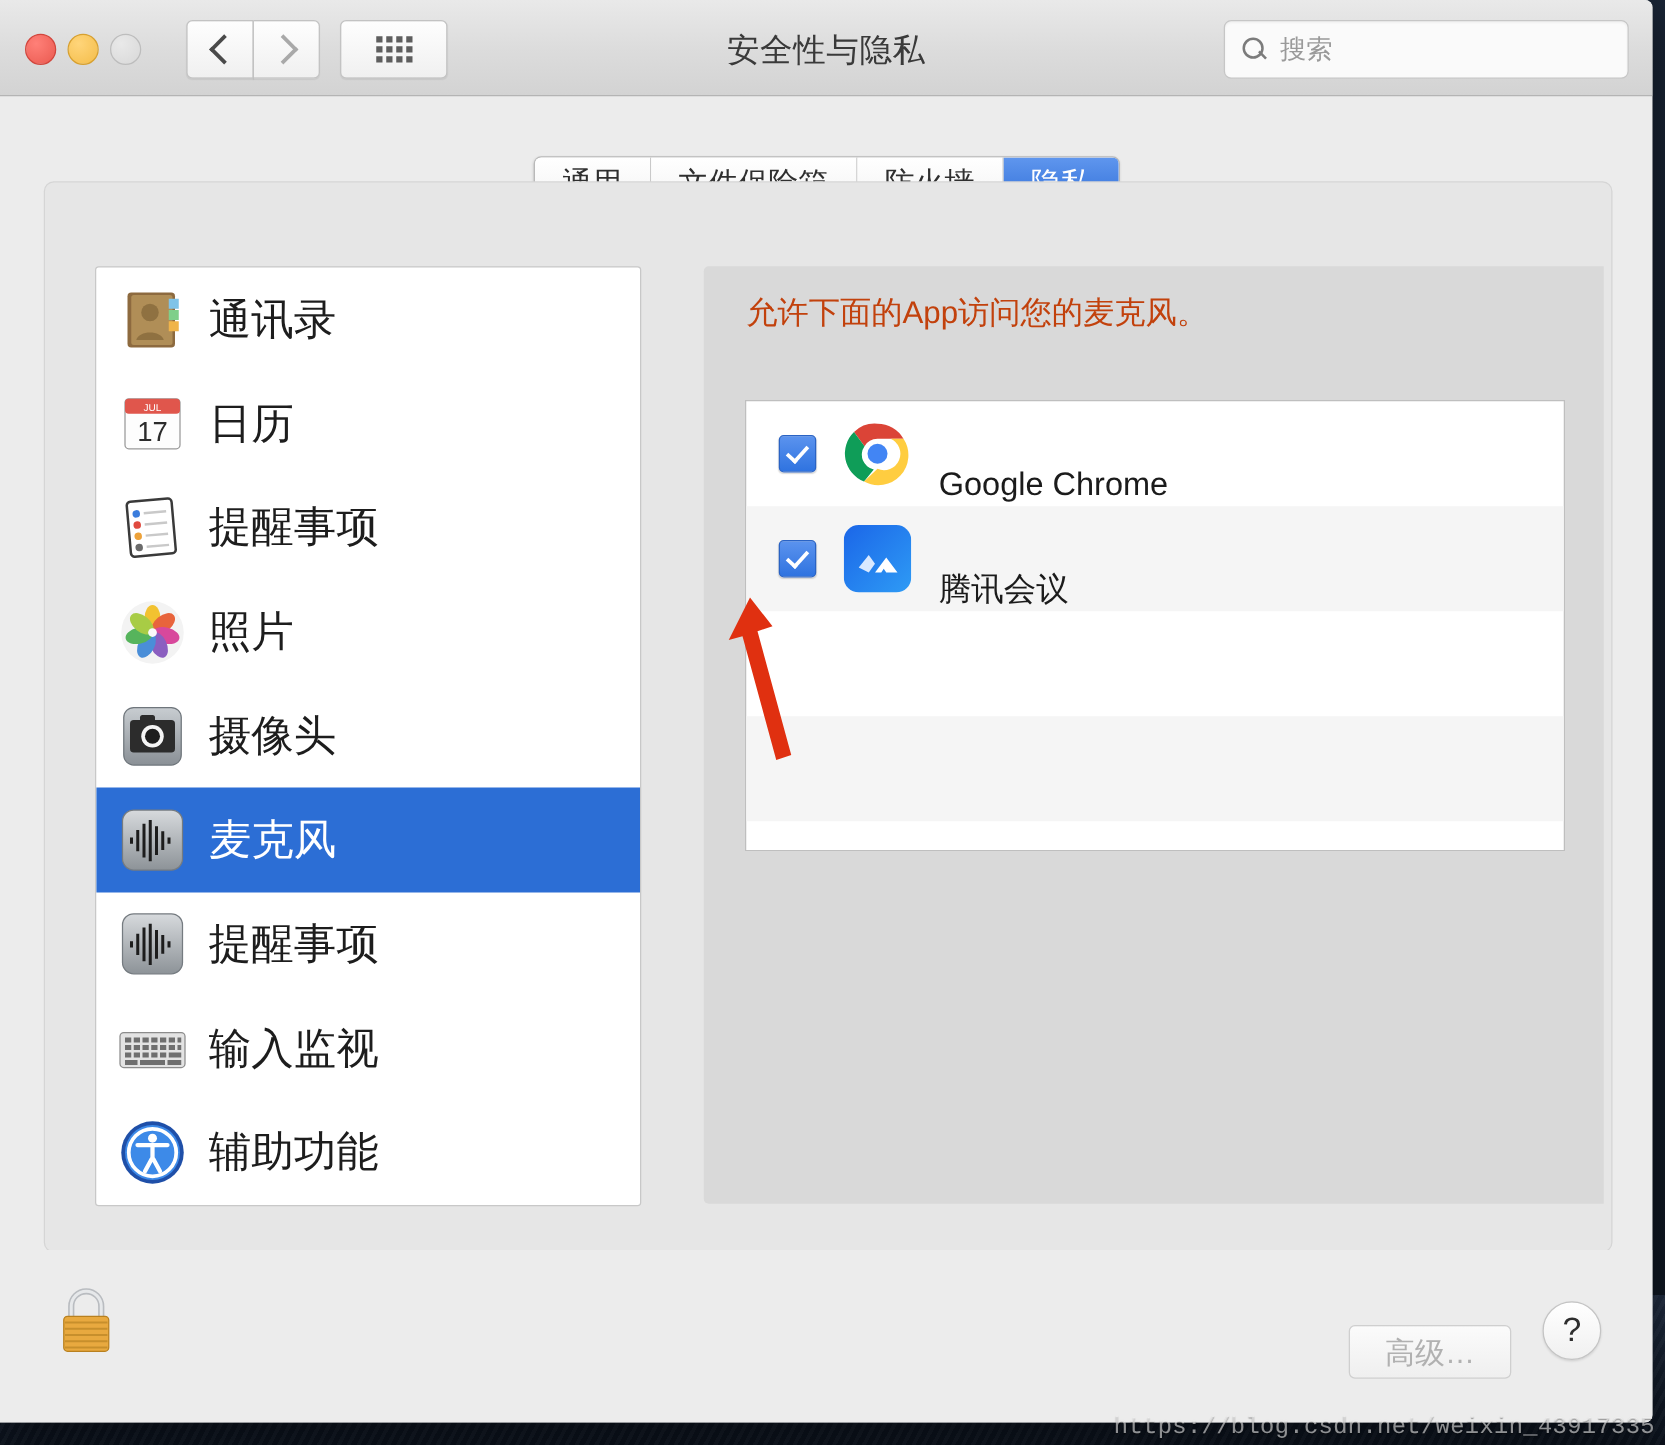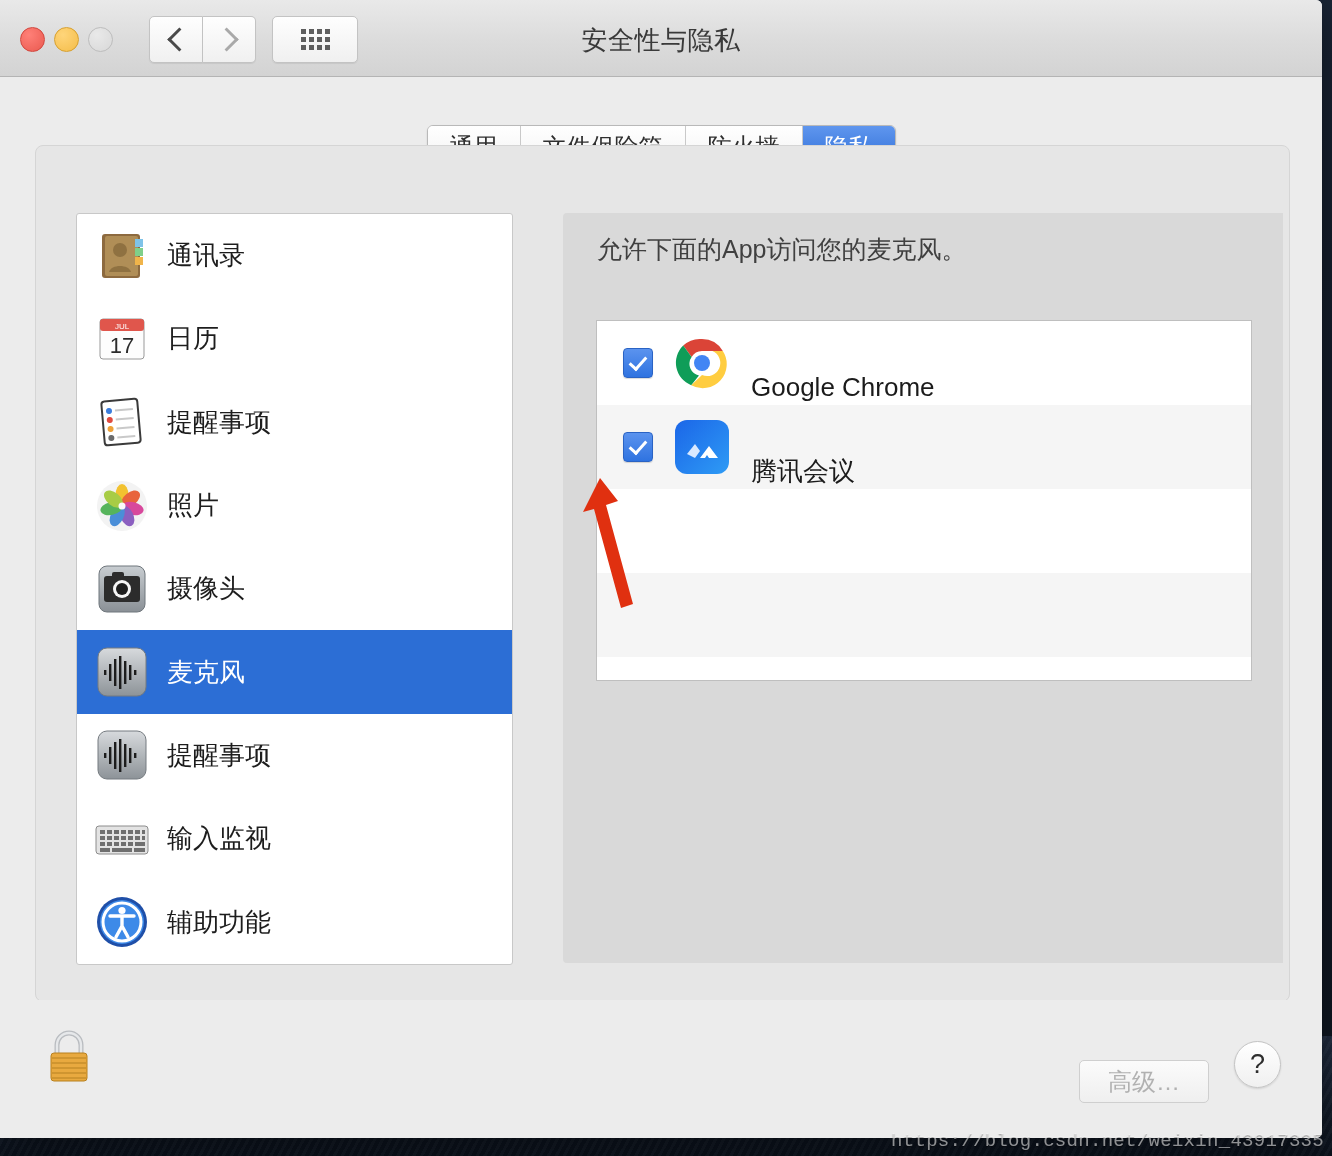--- a/index.html
+++ b/index.html
@@ -155,37 +155,37 @@
     border-radius: 3px;
     overflow: hidden;
   }
   .side-item {
     display: flex; align-items: center;
     height: 83.3px;
     padding-left: 16px;
     box-sizing: border-box;
   }
   .side-item .side-label {
-    font-size: 26px; color: #1d1d1d; margin-left: 16px;
+    font-size: 34px; color: #1d1d1d; margin-left: 16px;
   }
   .side-item.selected { background: #2c6ed5; }
   .side-item.selected .side-label { color: #fff; }
   .side-icon { width: 58px; height: 58px; flex: 0 0 auto; position: relative; }
 
   
   #right-panel {
     position: absolute;
     left: 527px; top: 67px;
     width: 720px; height: 750px;
     background: #d9d9d9;
     border-radius: 4px 0 0 4px;
   }
   #right-heading {
     position: absolute; left: 34px; top: 20px;
-    font-size: 25px; color: #404040;
+    font-size: 25px; color: #c2410c;
   }
   #app-list {
     position: absolute;
     left: 33px; top: 107px;
     width: 654px; height: 359px;
     background: #fff;
     border: 1px solid #bfbfbf;
     overflow: hidden;
   }
   .app-row {
@@ -300,20 +300,24 @@
           <i></i>
         <i></i>
           <i></i>
           <i></i>
           <i></i>
       </div>
     </div>
 
     <div id="win-title">安全性与隐私</div>
 
+    <div id="search-box">
+      <span id="search-icon"></span>
+      <input id="search-input" type="text" placeholder="搜索" style="">
+    </div>
   </div>
 
   <div id="tabbar">
     <div id="tabs">
       <div class="tab">通用</div>
       <div class="tab">文件保险箱</div>
       <div class="tab">防火墙</div>
       <div class="tab active">隐私</div>
     </div>
   </div>

